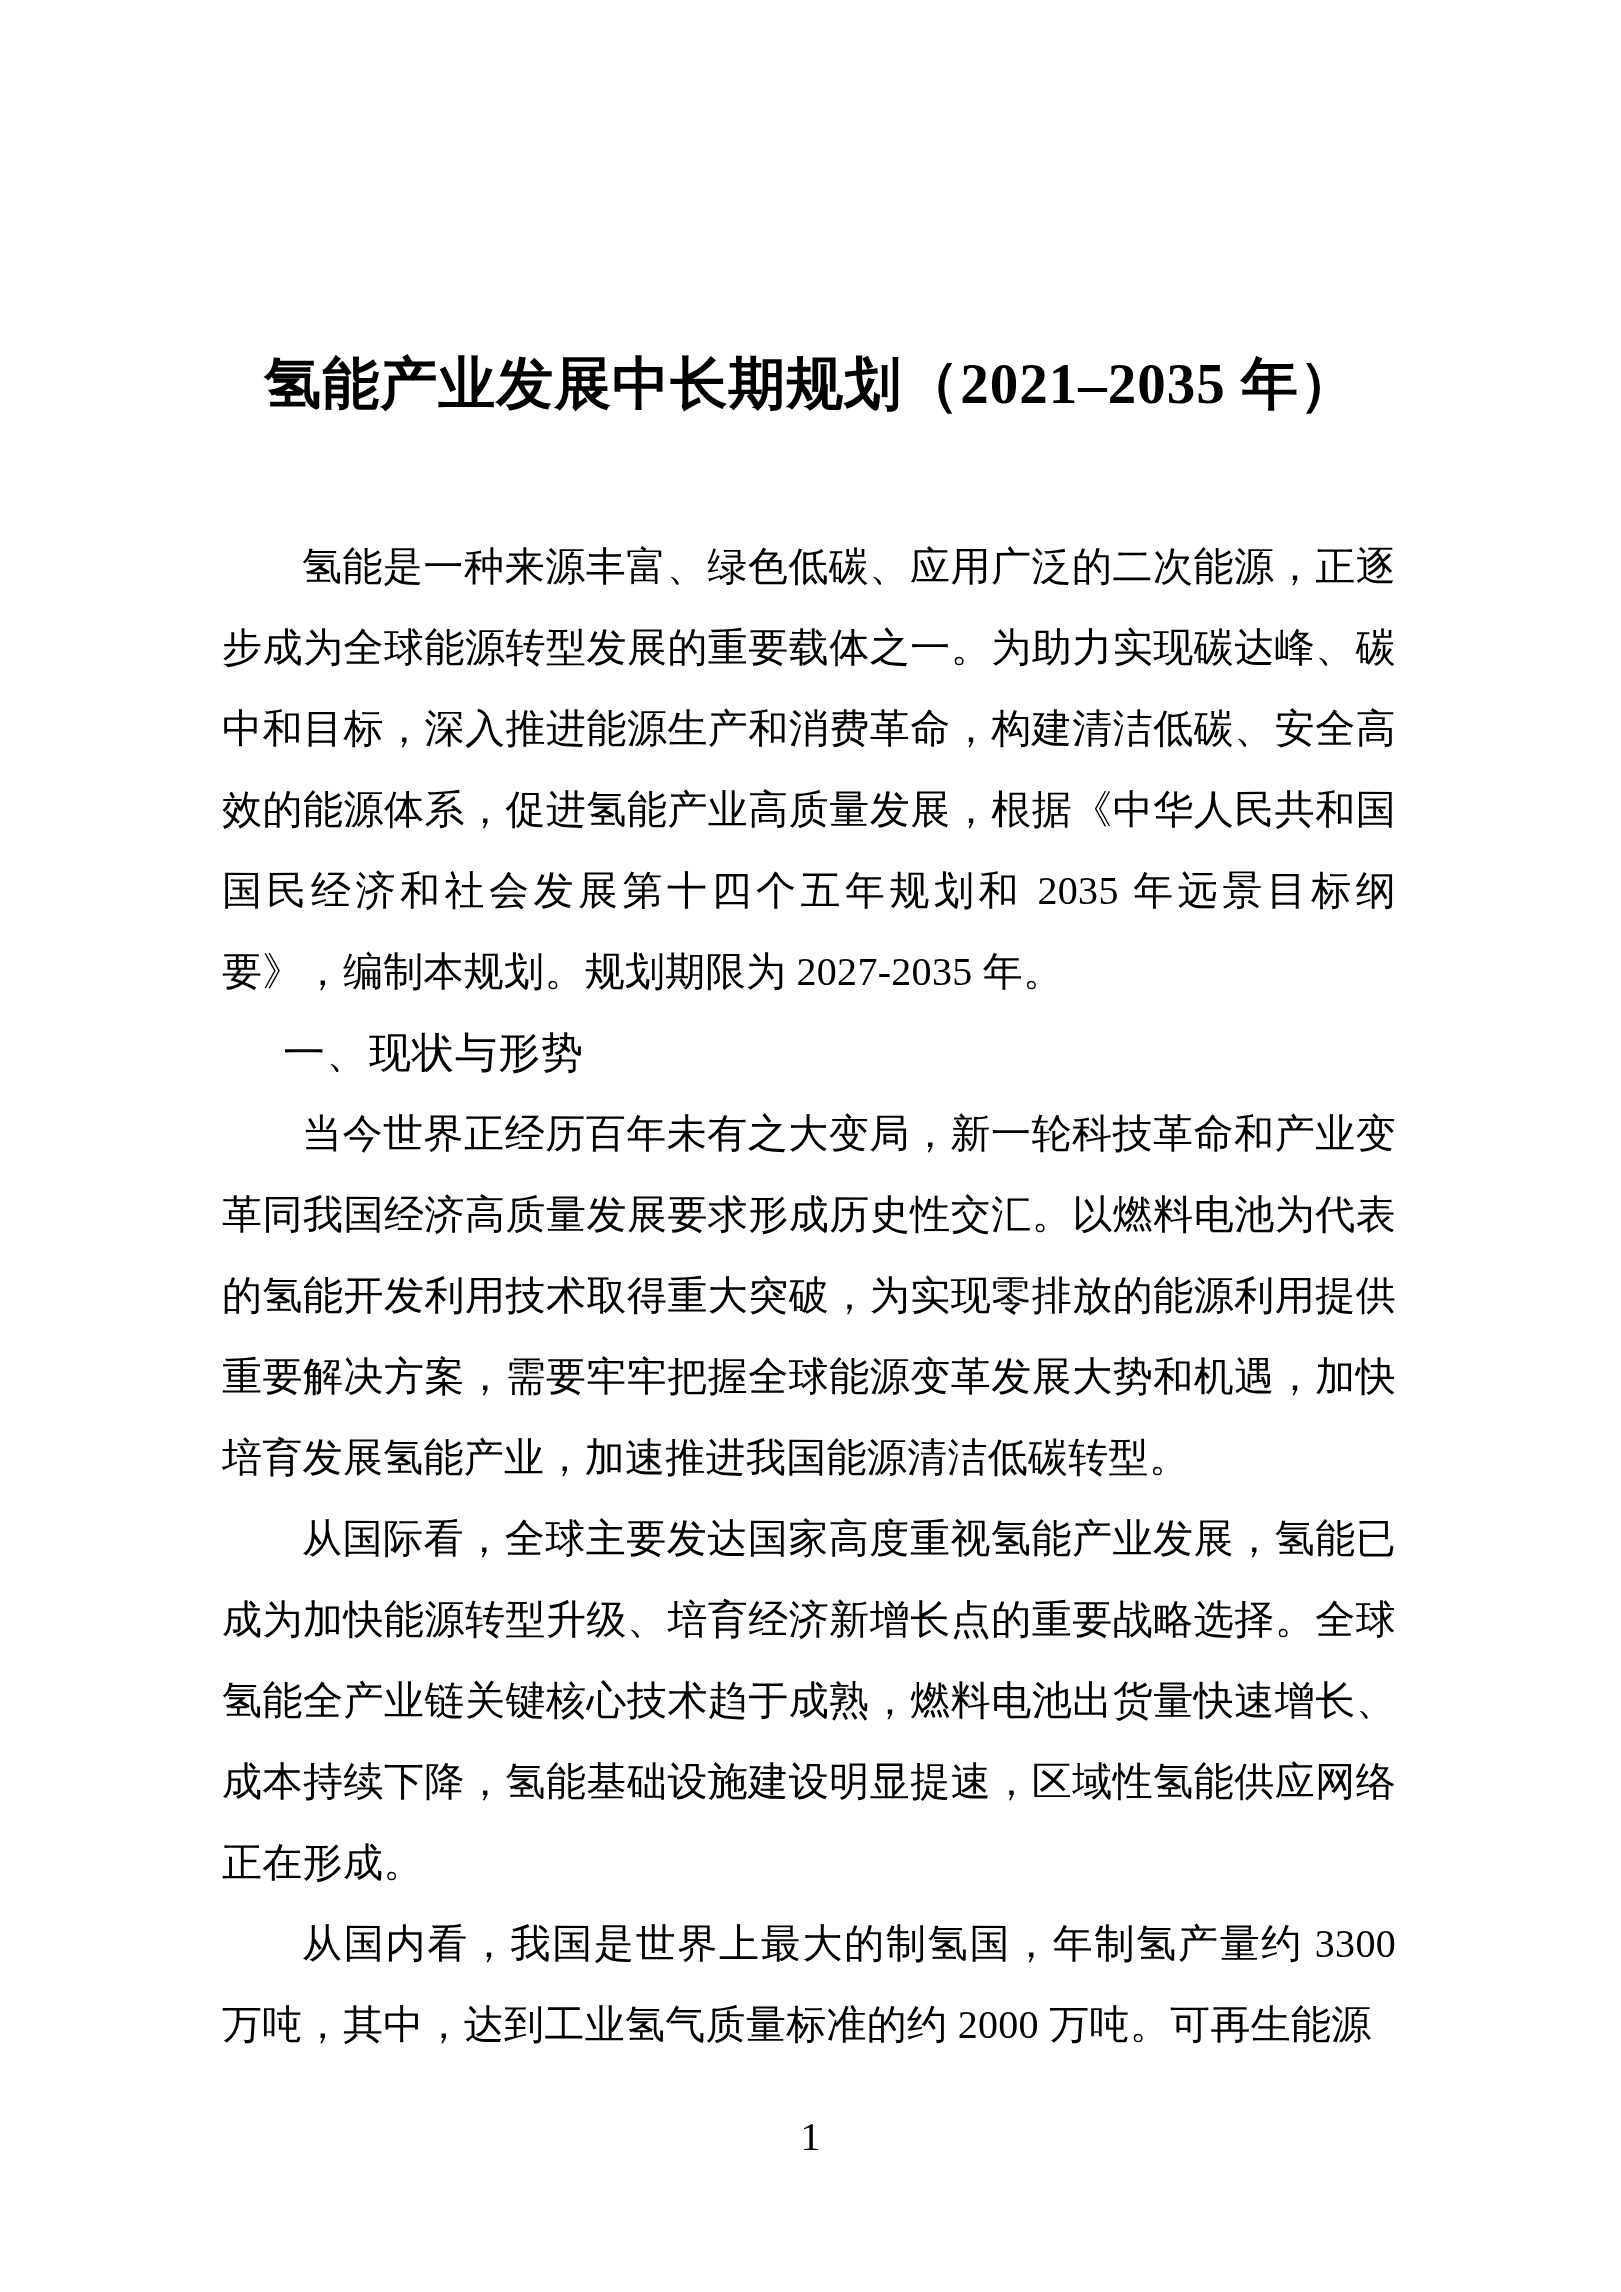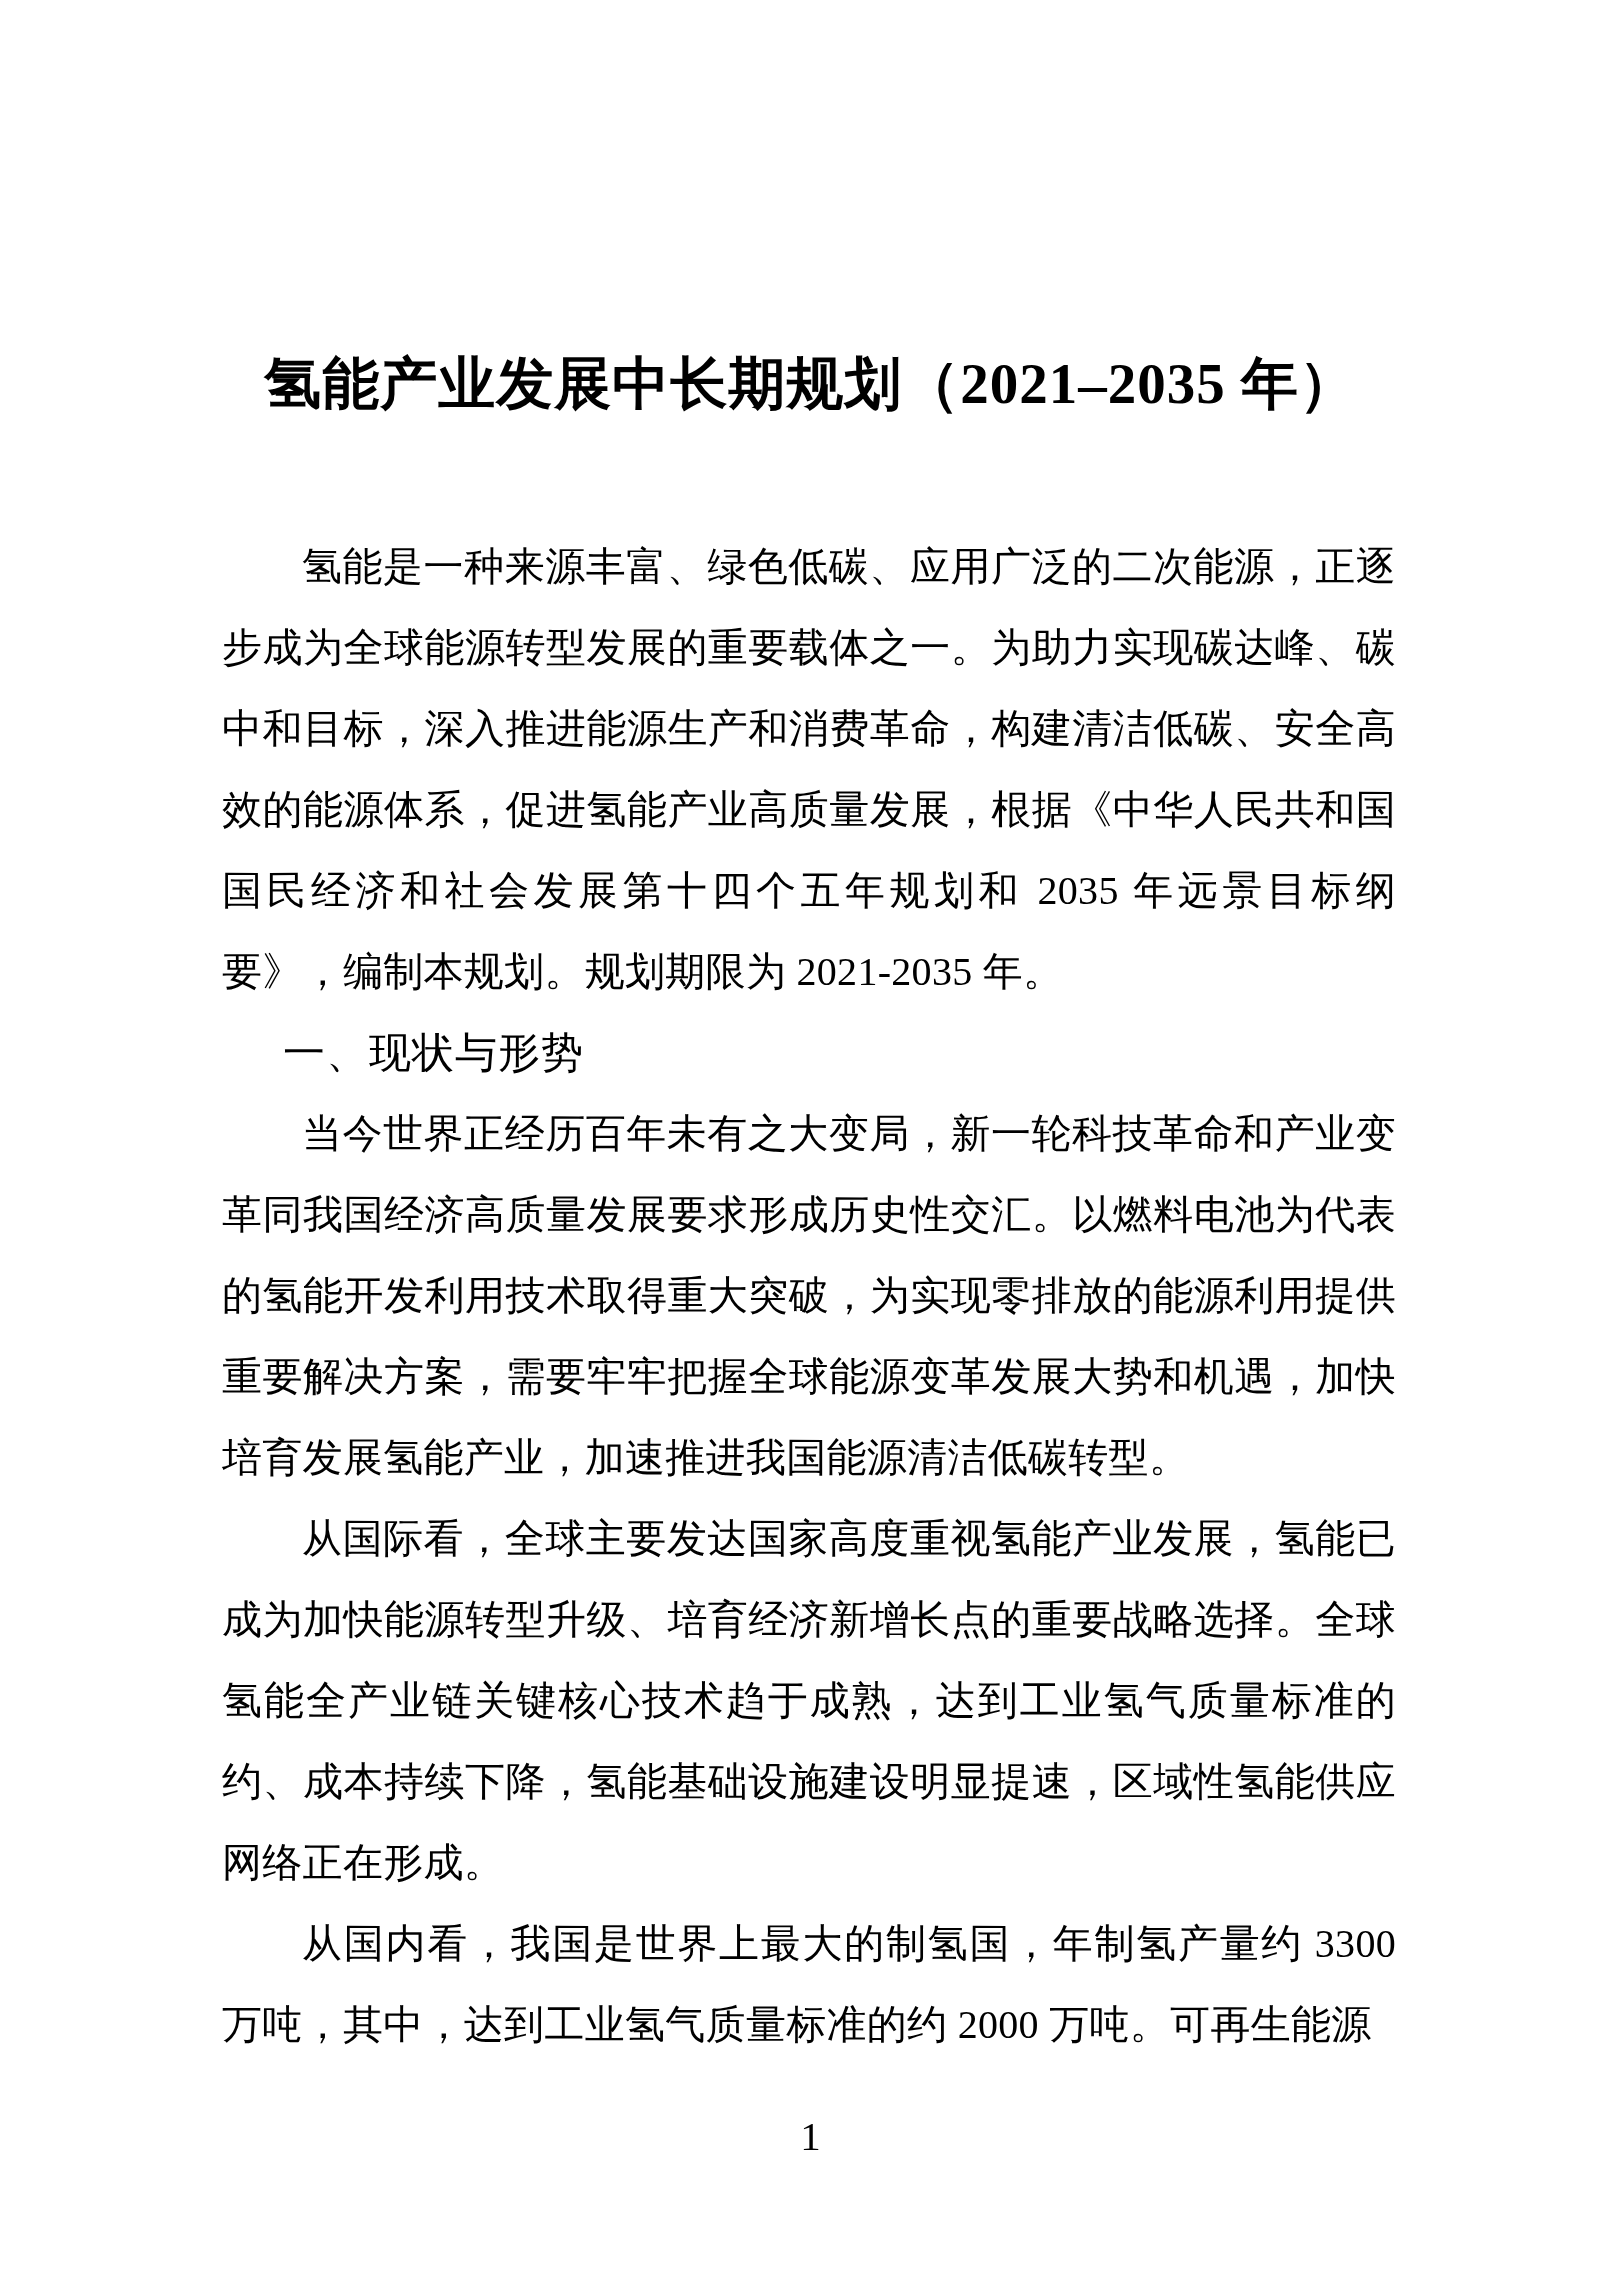--- a/index.html
+++ b/index.html
@@ -65,23 +65,23 @@
   }
 </style>
 </head>
 <body>
 
 <div class="page">
 
   <h1 class="doc-title">氢能产业发展中长期规划（2021–2035 年）</h1>
 
   <div class="content">
-    <p>氢能是一种来源丰富、绿色低碳、应用广泛的二次能源，正逐步成为全球能源转型发展的重要载体之一。为助力实现碳达峰、碳中和目标，深入推进能源生产和消费革命，构建清洁低碳、安全高效的能源体系，促进氢能产业高质量发展，根据《中华人民共和国国民经济和社会发展第十四个五年规划和 2035 年远景目标纲要》，编制本规划。规划期限为 2021-2035 年。</p>
+    <p>氢能是一种来源丰富、绿色低碳、应用广泛的二次能源，正逐步成为全球能源转型发展的重要载体之一。为助力实现碳达峰、碳中和目标，深入推进能源生产和消费革命，构建清洁低碳、安全高效的能源体系，促进氢能产业高质量发展，根据《中华人民共和国国民经济和社会发展第十四个五年规划和 2035 年远景目标纲要》，编制本规划。规划期限为 2027-2035 年。</p>
     <h2 class="section-heading">一、现状与形势</h2>
     <p>当今世界正经历百年未有之大变局，新一轮科技革命和产业变革同我国经济高质量发展要求形成历史性交汇。以燃料电池为代表的氢能开发利用技术取得重大突破，为实现零排放的能源利用提供重要解决方案，需要牢牢把握全球能源变革发展大势和机遇，加快培育发展氢能产业，加速推进我国能源清洁低碳转型。</p>
-    <p>从国际看，全球主要发达国家高度重视氢能产业发展，氢能已成为加快能源转型升级、培育经济新增长点的重要战略选择。全球氢能全产业链关键核心技术趋于成熟，达到工业氢气质量标准的约、成本持续下降，氢能基础设施建设明显提速，区域性氢能供应网络正在形成。</p>
+    <p>从国际看，全球主要发达国家高度重视氢能产业发展，氢能已成为加快能源转型升级、培育经济新增长点的重要战略选择。全球氢能全产业链关键核心技术趋于成熟，燃料电池出货量快速增长、成本持续下降，氢能基础设施建设明显提速，区域性氢能供应网络正在形成。</p>
     <p>从国内看，我国是世界上最大的制氢国，年制氢产量约 3300 万吨，其中，达到工业氢气质量标准的约 2000 万吨。可再生能源</p>
   </div>
 
   <div class="page-number">1</div>
 
 </div>
 
 
 </body></html>

